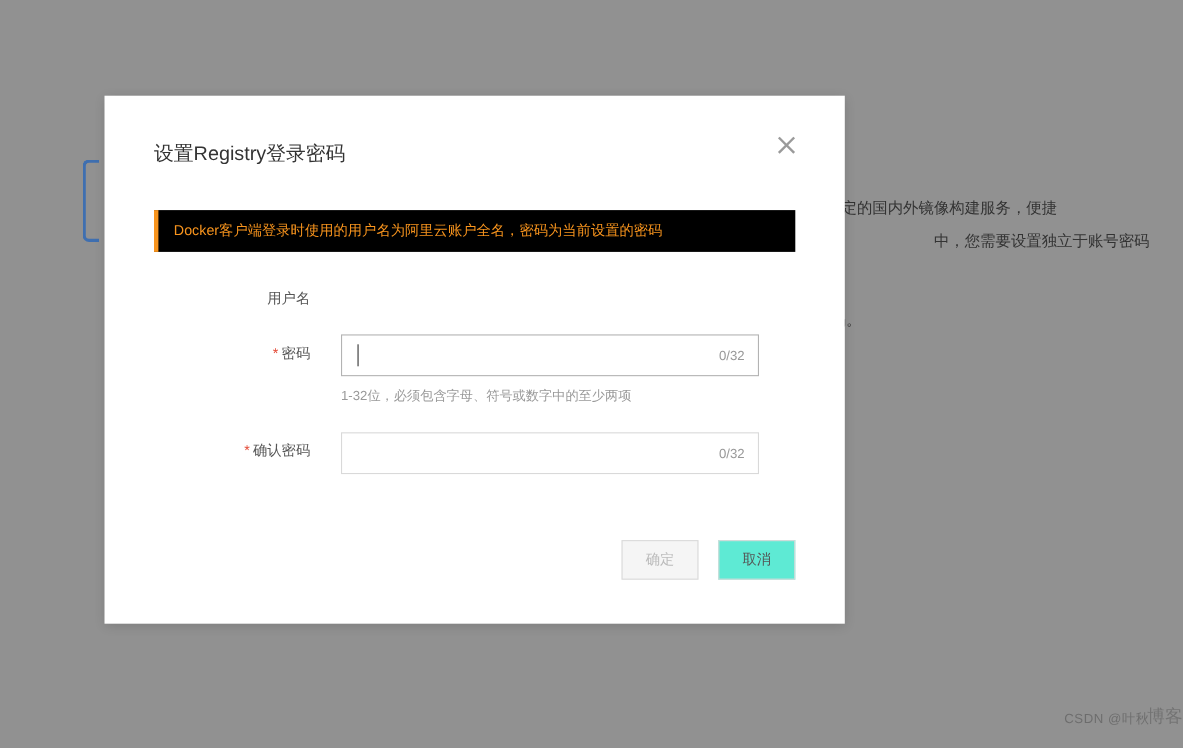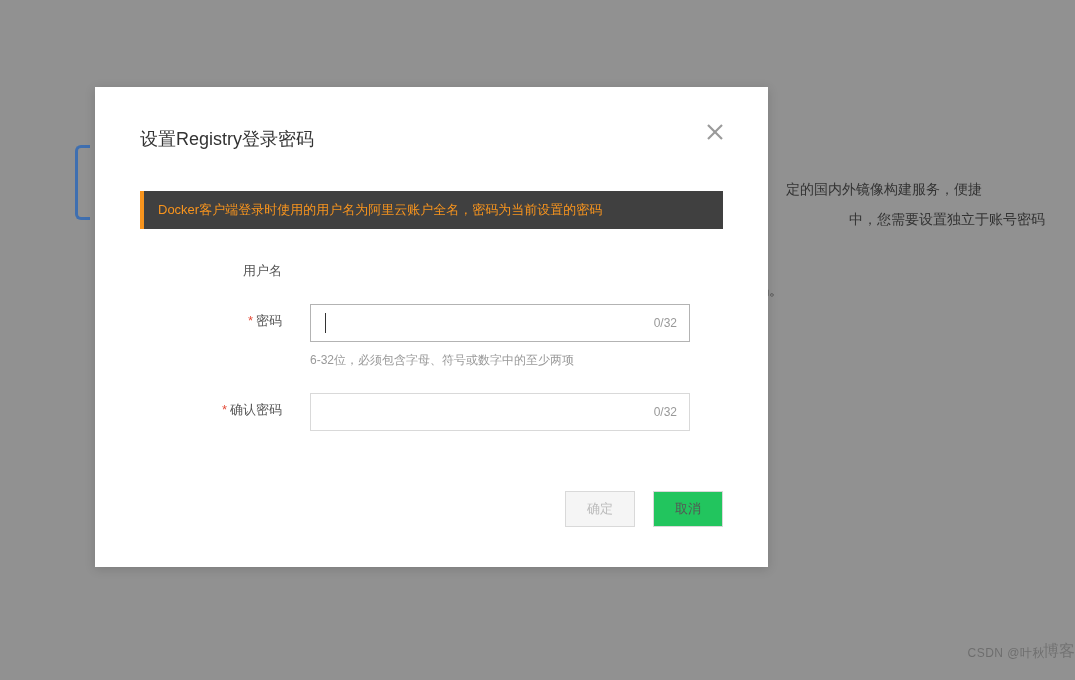--- a/index.html
+++ b/index.html
@@ -15,21 +15,21 @@
       overflow: hidden;
       position: relative;
       color: #333;
     }
     .bg-text {
       position: absolute;
       color: #333;
       font-size: 14px;
       line-height: 2.1;
     }
-    .bg-text.line1 { top: 175px; left: 786px; width: 280px; }
+    .bg-text.line1 { top: 175px; left: 765px; width: 280px; }
     .bg-text.line2 { top: 205px; left: 765px; width: 280px; text-align: right; }
     .bg-text.line3 { top: 276px; left: 755px; }
     .bg-logo-frag {
       position: absolute;
       top: 145px;
       left: 75px;
       width: 15px;
       height: 75px;
       border: 3px solid #3f6fb0;
       border-right: none;
@@ -60,21 +60,21 @@
       cursor: pointer;
       color: #9a9a9a;
       padding: 5px;
     }
     .close-btn svg { display: block; }
     .modal-body {
       padding: 40px 45px 30px 45px;
     }
     .notice {
       border-left: 4px solid #f8941d;
-      background: #404040;
+      background: #000000;
       color: #f8941d;
       font-size: 13px;
       padding: 10px 14px;
       margin-bottom: 25px;
     }
     .form-row {
       display: flex;
       align-items: flex-start;
       margin-bottom: 24px;
     }
@@ -142,21 +142,21 @@
       padding: 20px 45px 40px 45px;
       display: flex;
       justify-content: flex-end;
       gap: 18px;
     }
     .btn {
       min-width: 70px;
       height: 36px;
       font-size: 13px;
       border: 1px solid #d9d9d9;
-      background: #22c55e;
+      background: #5eead4;
       display: inline-flex;
       align-items: center;
       justify-content: center;
       padding: 0 18px;
       cursor: pointer;
     }
     .btn.disabled {
       background: #f5f5f5;
       color: #bbb;
       cursor: not-allowed;
@@ -209,21 +209,21 @@
     <div class="form-row">
       <div class="form-label">
         <span class="required-mark">*</span><span>密码</span>
       </div>
       <div class="input-wrap">
         <div class="input-field focused">
           <div class="cursor-line"></div>
           <input type="password" value="" style="">
           <span class="input-counter">0/32</span>
         </div>
-        <div class="input-hint">6-32位，必须包含字母、符号或数字中的至少两项</div>
+        <div class="input-hint">1-32位，必须包含字母、符号或数字中的至少两项</div>
       </div>
     </div>
 
     <div class="form-row" style="margin-bottom:10px;">
       <div class="form-label">
         <span class="required-mark">*</span><span>确认密码</span>
       </div>
       <div class="input-wrap">
         <div class="input-field">
           <input type="password" value="" style="">

